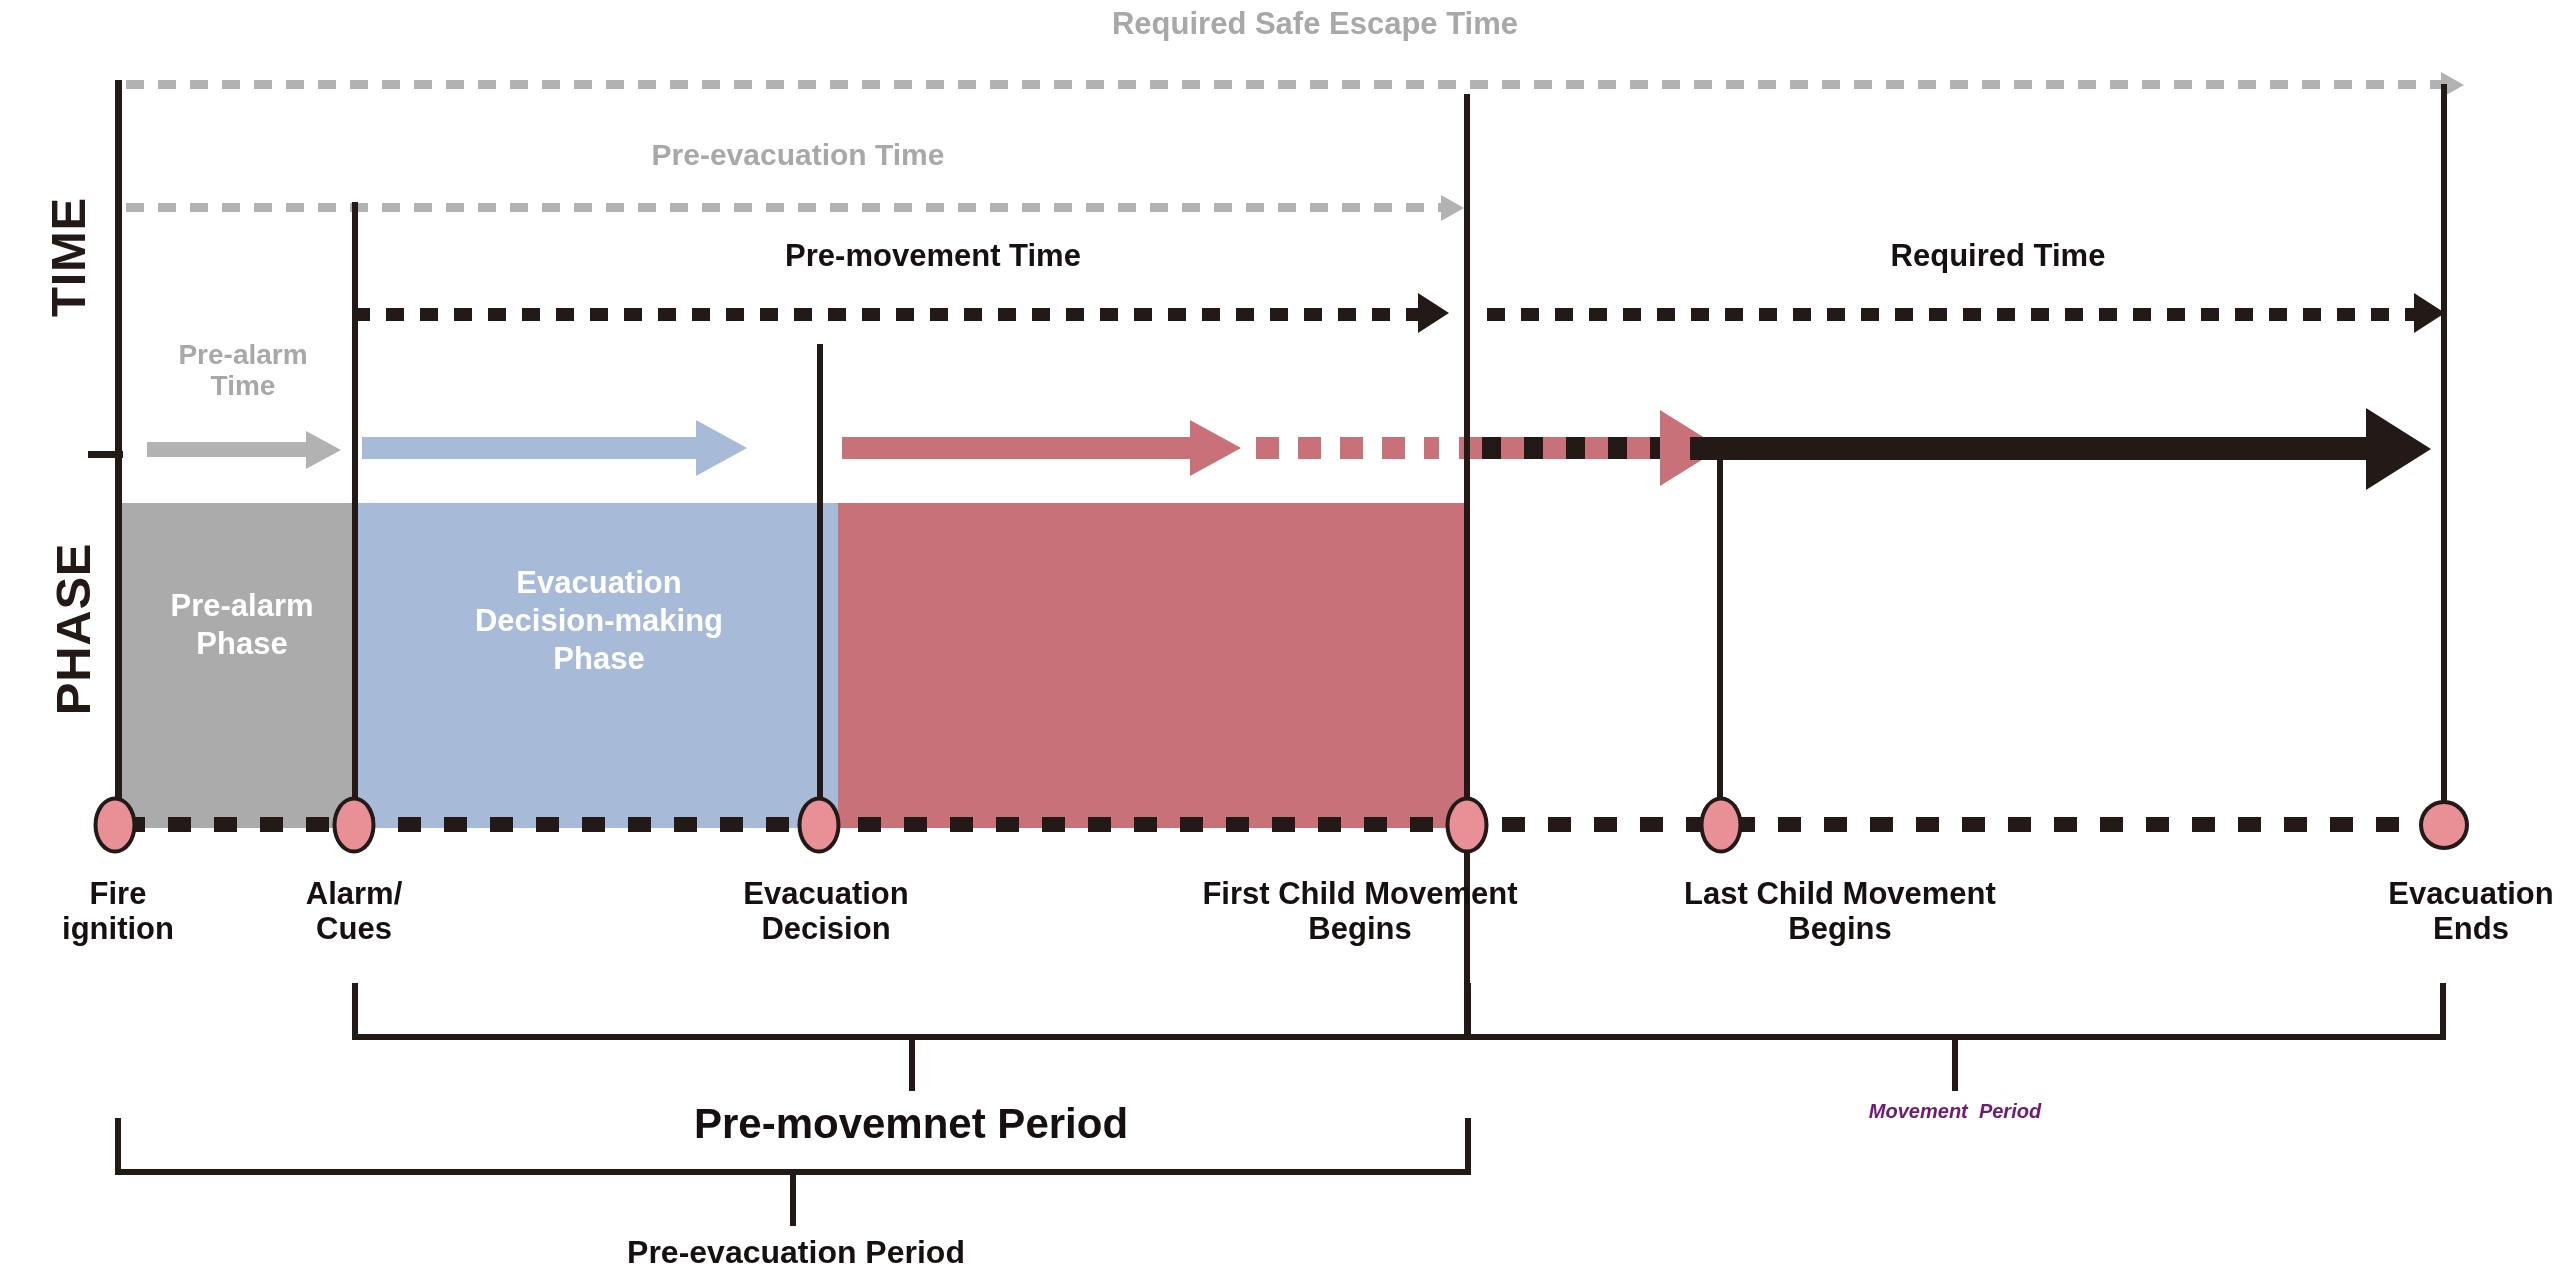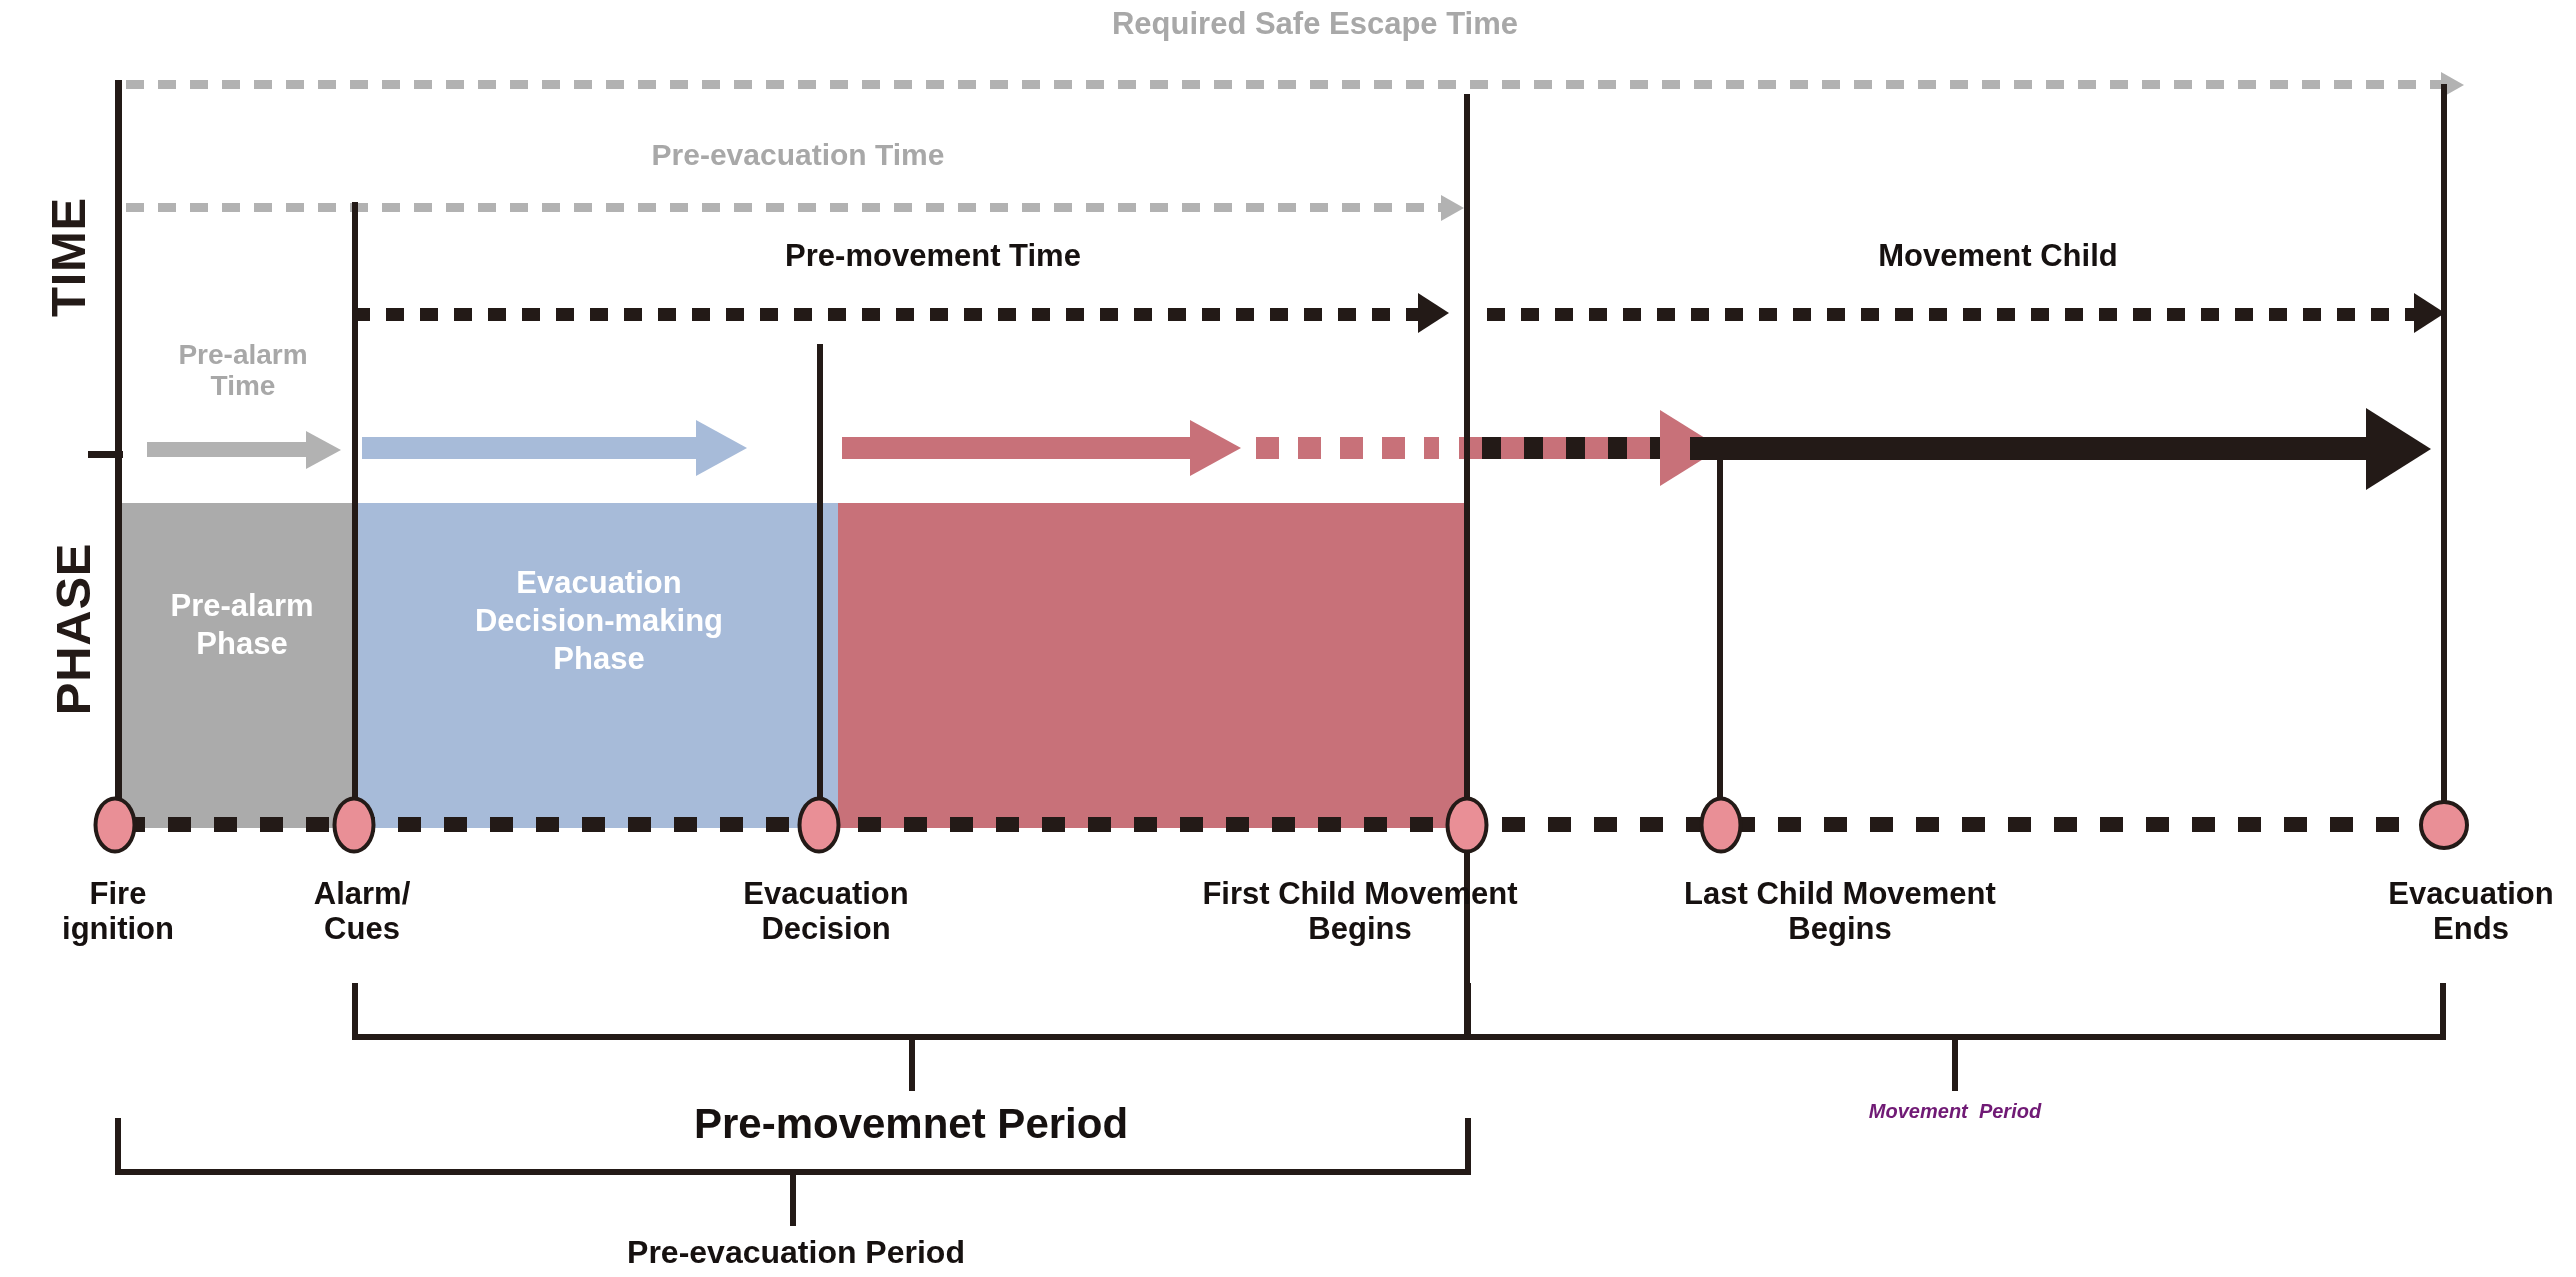--- a/index.html
+++ b/index.html
@@ -69,21 +69,21 @@
               background:repeating-linear-gradient(to right,#b2b2b2 0 17.6px,transparent 17.6px 32px);"></div>
   <div class="abs" style="left:1441px;top:189px;width:0;height:0;
               border-top:13px solid transparent;border-bottom:13px solid transparent;border-left:23px solid #b2b2b2;"></div>
 
   <div class="lbl ctr" style="left:933px;top:233px;font-size:31px;color:#161110;">Pre-movement Time</div>
   <div class="dash" style="left:352px;top:302px;width:1085px;height:13px;
               background:repeating-linear-gradient(to right,#231a17 0 17.6px,transparent 17.6px 34px);"></div>
   <div class="abs" style="left:1418px;top:287px;width:0;height:0;
               border-top:20px solid transparent;border-bottom:20px solid transparent;border-left:31px solid #231a17;"></div>
 
-  <div class="lbl ctr" style="left:1998px;top:233px;font-size:31px;color:#161110;">Movement Child</div>
+  <div class="lbl ctr" style="left:1998px;top:233px;font-size:31px;color:#161110;">Required Time</div>
   <div class="dash" style="left:1487px;top:302px;width:940px;height:13px;
               background:repeating-linear-gradient(to right,#231a17 0 17.6px,transparent 17.6px 34px);"></div>
   <div class="abs" style="left:2414px;top:287px;width:0;height:0;
               border-top:20px solid transparent;border-bottom:20px solid transparent;border-left:31px solid #231a17;"></div>
 
   <div class="lbl ctr" style="left:243px;top:333px;font-size:28px;color:#a8a8a8;">Pre-alarm
 Time</div>
   <div class="abs" style="left:147px;top:436px;width:162px;height:15px;background:#b2b2b2;"></div>
   <div class="abs" style="left:306px;top:425px;width:0;height:0;
               border-top:19px solid transparent;border-bottom:19px solid transparent;border-left:35px solid #b2b2b2;"></div>
@@ -128,21 +128,21 @@
 
   <div class="node" style="left:115px;top:819px;width:35px;height:49px;"></div>
   <div class="node" style="left:354px;top:819px;width:35px;height:49px;"></div>
   <div class="node" style="left:819px;top:819px;width:35px;height:49px;"></div>
   <div class="node" style="left:1467px;top:819px;width:35px;height:49px;"></div>
   <div class="node" style="left:1721px;top:819px;width:35px;height:49px;"></div>
   <div class="node" style="left:2444px;top:819px;width:42px;height:42px;"></div>
 
   <div class="lbl ctr" style="left:118px;top:871px;font-size:31px;color:#161110;">Fire
 ignition</div>
-  <div class="lbl ctr" style="left:362px;top:871px;font-size:31px;color:#161110;">Alarm/
+  <div class="lbl ctr" style="left:354px;top:871px;font-size:31px;color:#161110;">Alarm/
 Cues</div>
   <div class="lbl ctr" style="left:826px;top:871px;font-size:31px;color:#161110;">Evacuation
 Decision</div>
   <div class="lbl ctr" style="left:1360px;top:871px;font-size:31px;color:#161110;">First Child Movement
 Begins</div>
   <div class="lbl ctr" style="left:1840px;top:871px;font-size:31px;color:#161110;">Last Child Movement
 Begins</div>
   <div class="lbl ctr" style="left:2471px;top:871px;font-size:31px;color:#161110;">Evacuation
 Ends</div>
 

